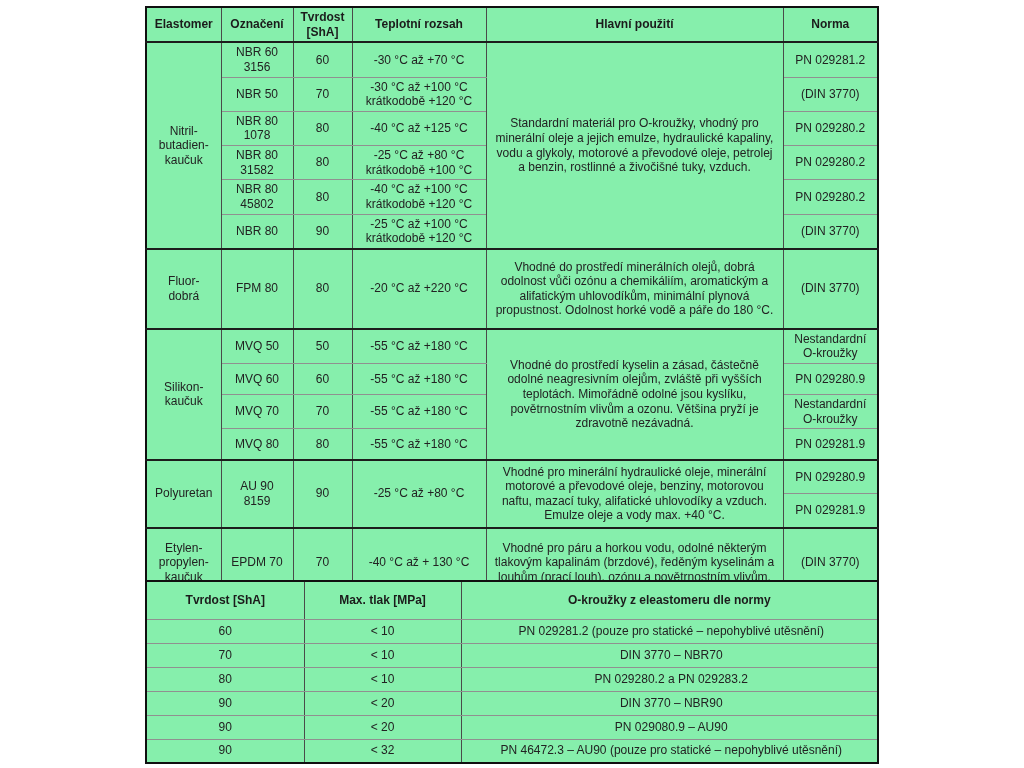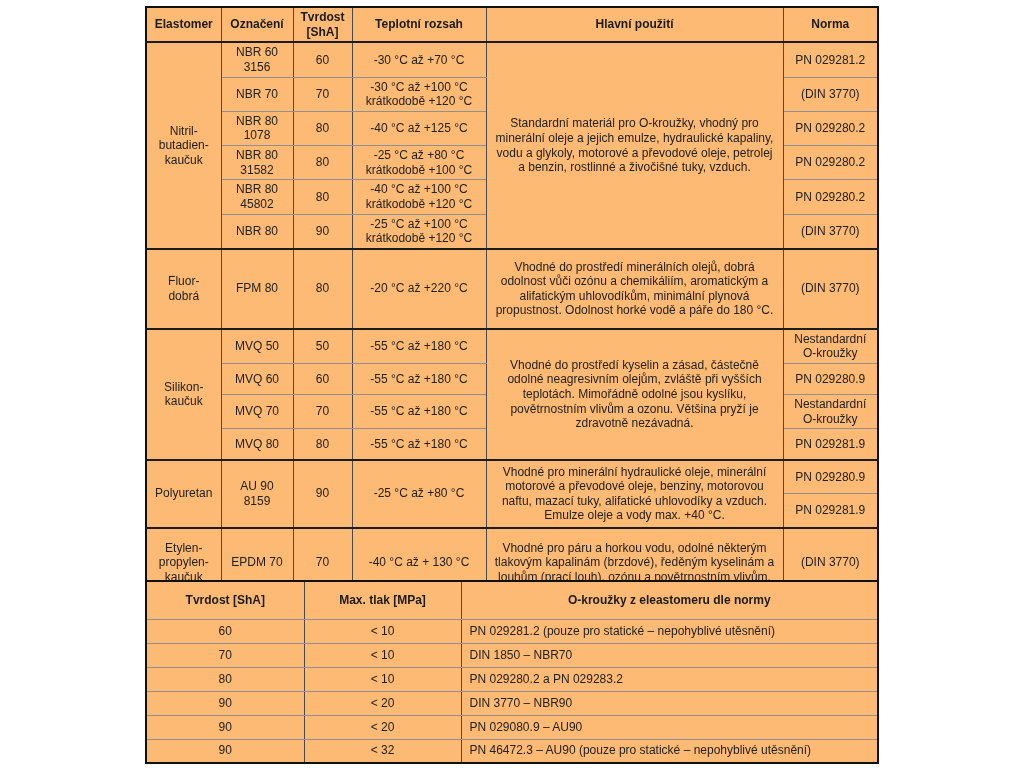--- a/index.html
+++ b/index.html
@@ -1,36 +1,36 @@
 <!DOCTYPE html>
 <html><head>
 <meta charset="utf-8">
 <style>
   html,body{margin:0;padding:0;background:#fff;}
   body{width:1024px;height:768px;position:relative;font-family:"Liberation Sans",sans-serif;color:#222;}
-  table.t{border-collapse:collapse;table-layout:fixed;position:absolute;background:#fdba74;
+  table.t{border-collapse:collapse;table-layout:fixed;position:absolute;background:#86efac;
           border:2px solid #101010;font-size:12px;line-height:1.22;}
   .t td,.t th{border-left:1px solid #4a4a4a;border-right:1px solid #4a4a4a;
               border-top:1px solid #909090;border-bottom:1px solid #909090;
               padding:2px 4px;text-align:center;vertical-align:middle;
               white-space:pre-line;overflow:hidden;}
   .t th{font-weight:bold;color:#1b1b1b;}
   tr.gs td{border-top:2px solid #1c1c1c;}
   td.usage{text-align:center;padding:3px 8px;}
   #t1{left:145px;top:6px;width:732px;}
   #t2{left:145px;top:580px;width:732px;}
   #t1 thead tr{height:34px;}
   tr.r-nbr{height:32px;}
   tr.r-fpm{height:80px;}
   tr.r-mvq{height:31px;}
   tr.r-au{height:34px;}
   tr.r-epdm{height:70px;}
   #t2 thead tr{height:38px;}
   #t2 tbody tr{height:24px;}
-  #t2 td.norm2{text-align:left;padding-left:8px;}
+  #t2 td.norm2{text-align:center;padding-left:8px;}
 </style>
 </head>
 <body>
 
 <table class="t" id="t1">
   <colgroup>
     <col style="width:75px">
       <col style="width:72px">
       <col style="width:59px">
     <col style="width:134px">
@@ -55,21 +55,21 @@
 butadien-
 kaučuk</td>
       <td>NBR 60
 3156</td>
       <td>60</td>
       <td>-30 °C až +70 °C</td>
       <td rowspan="6" class="usage">Standardní materiál pro O-kroužky, vhodný pro minerální oleje a jejich emulze, hydraulické kapaliny, vodu a glykoly, motorové a převodové oleje, petrolej a benzin, rostlinné a živočišné tuky, vzduch.</td>
       <td>PN 029281.2</td>
     </tr>
     <tr class="r-nbr">
-      <td>NBR 70</td>
+      <td>NBR 50</td>
       <td>70</td>
       <td>-30 °C až +100 °C
 krátkodobě +120 °C</td>
       <td>(DIN 3770)</td>
     </tr>
     <tr class="r-nbr">
       <td>NBR 80
 1078</td>
       <td>80</td>
       <td>-40 °C až +125 °C</td>
@@ -180,21 +180,21 @@
   </thead>
   <tbody>
     <tr>
       <td>60</td>
       <td>&lt; 10</td>
       <td class="norm2">PN 029281.2 (pouze pro statické – nepohyblivé utěsnění)</td>
     </tr>
     <tr>
       <td>70</td>
       <td>&lt; 10</td>
-      <td class="norm2">DIN 1850 – NBR70</td>
+      <td class="norm2">DIN 3770 – NBR70</td>
     </tr>
     <tr>
       <td>80</td>
       <td>&lt; 10</td>
       <td class="norm2">PN 029280.2 a PN 029283.2</td>
     </tr>
     <tr>
       <td>90</td>
       <td>&lt; 20</td>
       <td class="norm2">DIN 3770 – NBR90</td>

